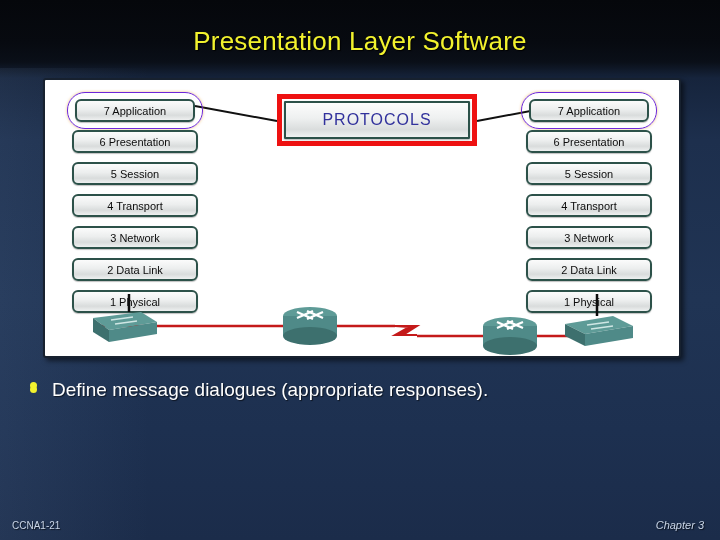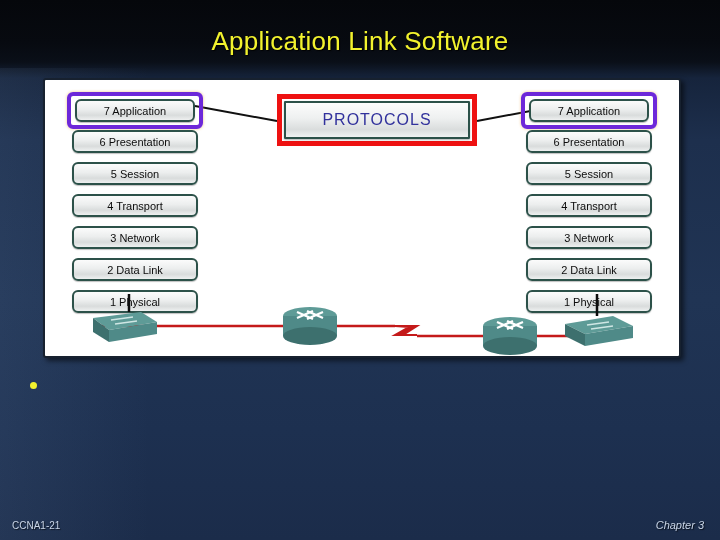--- a/index.html
+++ b/index.html
@@ -81,22 +81,22 @@
 
   .layer-row {
     position: relative;
     height: 31px;
     margin-bottom: 1px;
     display: flex;
     align-items: center;
     justify-content: center;
   }
   .layer-row.highlight {
-    border: 4px solid #6d28d9;
-    border-radius: 6px;
+    border: 1px solid #6d28d9;
+    border-radius: 18px;
     height: 37px;
     margin-bottom: -3px;
     box-shadow: 0 0 3px rgba(232,161,58,0.65);
     box-sizing: border-box;
   }
   .layer-box {
     width: 126px;
     height: 23px;
     box-sizing: border-box;
     border: 2px solid #2c5149;
@@ -195,21 +195,21 @@
     font-style: italic;
   }
 </style>
 </head>
 <body>
 
 <div id="slide">
 
   <div id="bg-band"></div>
 
-  <div id="title">Application Link Software</div>
+  <div id="title">Presentation Layer Software</div>
 
   <div id="diagram-panel">
 
     <svg id="connectors" viewBox="0 0 634 276">
       <line x1="150" y1="26" x2="232" y2="41" stroke="#111111" stroke-width="2"></line>
       <line x1="432" y1="41" x2="512" y2="26" stroke="#111111" stroke-width="2"></line>
     </svg>
 
     <div class="layer-stack" id="stack-left">
       <div class="layer-row highlight">
@@ -307,18 +307,22 @@
         <line x1="546" y1="35" x2="568" y2="32" stroke="#cfe6e4" stroke-width="1.4"></line>
       </g>
     </svg>
 
   </div>
 
   <div id="bullets">
     <div class="bullet-item">
       <span class="bullet-dot"></span>
     </div>
+    <div class="bullet-item">
+      <span class="bullet-dot"></span>
+      <span>Define message dialogues (appropriate responses).</span>
+    </div>
   </div>
 
   <div id="footer-left">CCNA1-21</div>
   <div id="footer-right">Chapter 3</div>
 
 </div>
 
 </body></html>

